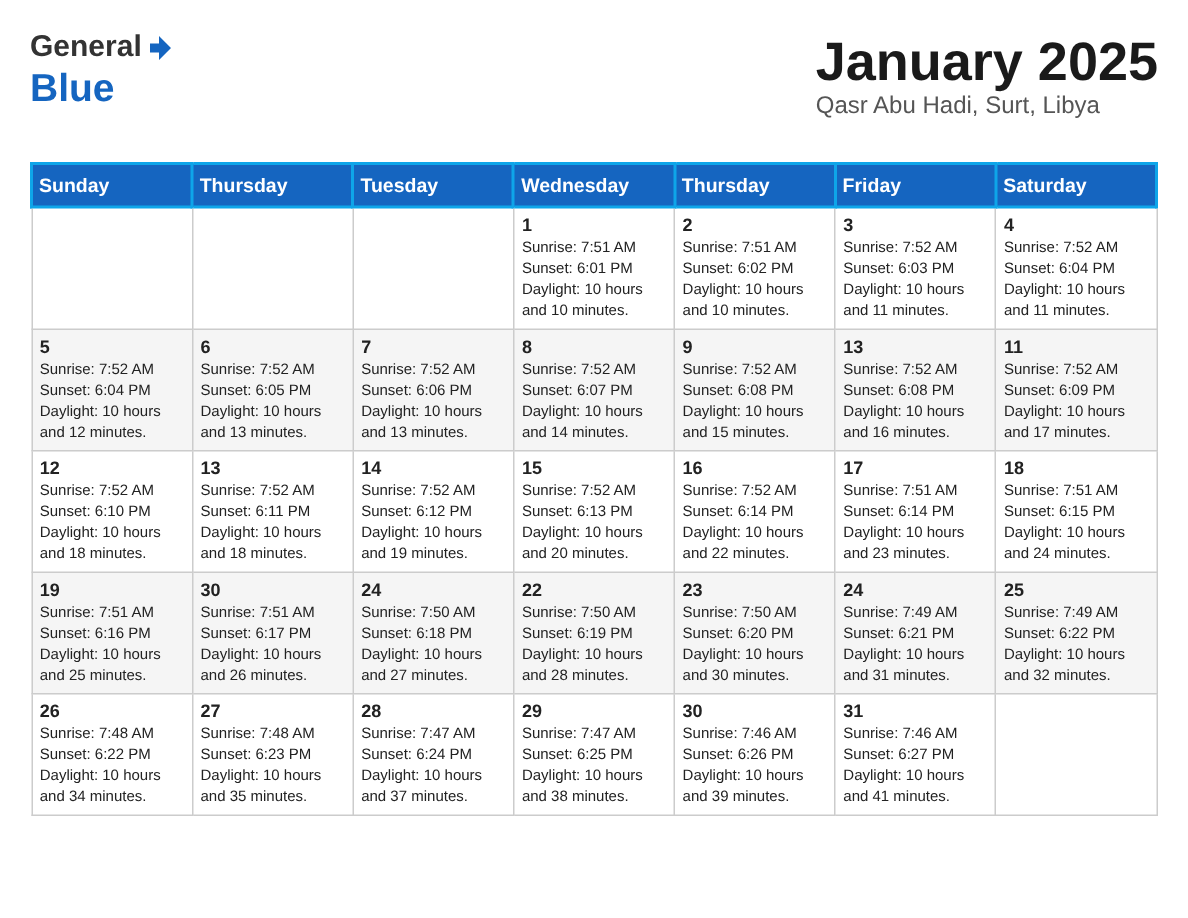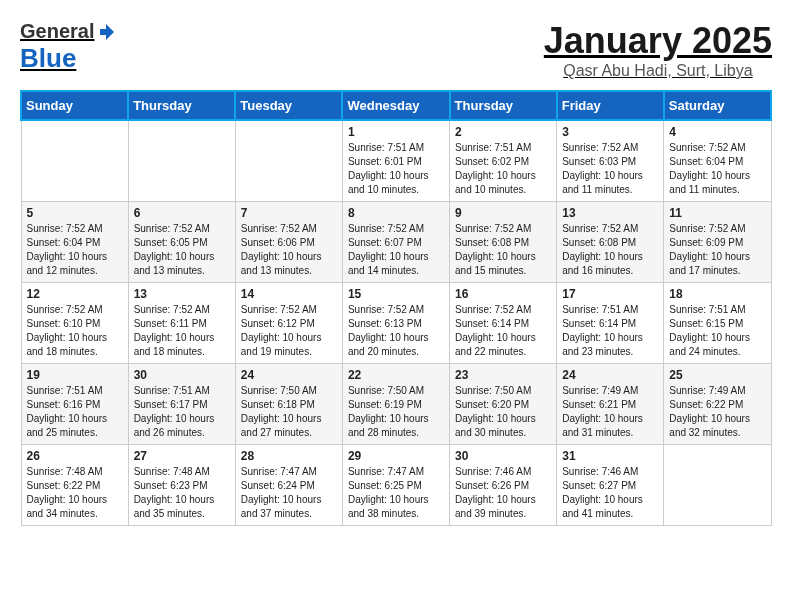--- a/index.html
+++ b/index.html
@@ -7,35 +7,34 @@
       font-family: Arial, sans-serif;
       background: #fff;
       width: 792px;
       min-height: 612px;
       padding: 20px;
     }
     .header {
       display: flex;
       justify-content: space-between;
       align-items: flex-start;
-      margin-bottom: 10px;
-      text-decoration: underline;
+      margin-bottom: 28px;
     }
     .logo {
       display: flex;
       flex-direction: column;
       align-items: flex-start;
     }
     .logo-row {
       display: flex;
       align-items: center;
       gap: 2px;
     }
     .title-block {
-      text-align: center;
+      text-align: left;
     }
     .month-title {
       font-size: 36px;
       font-weight: bold;
       color: #1a1a1a;
     }
     .location {
       font-size: 16px;
       color: #555;
     }

